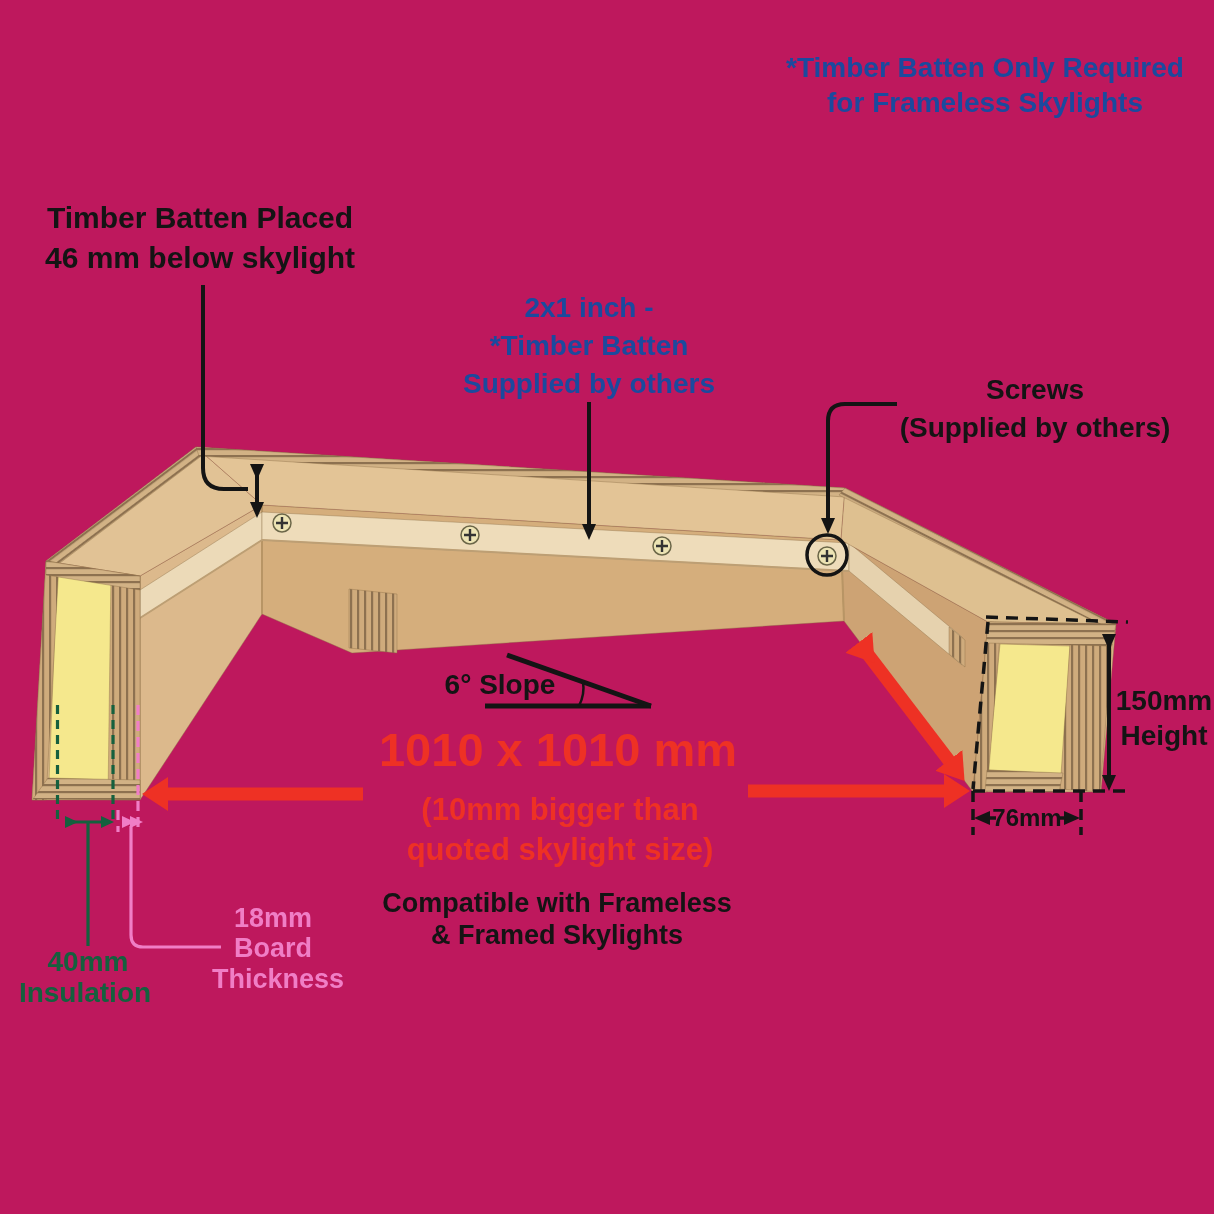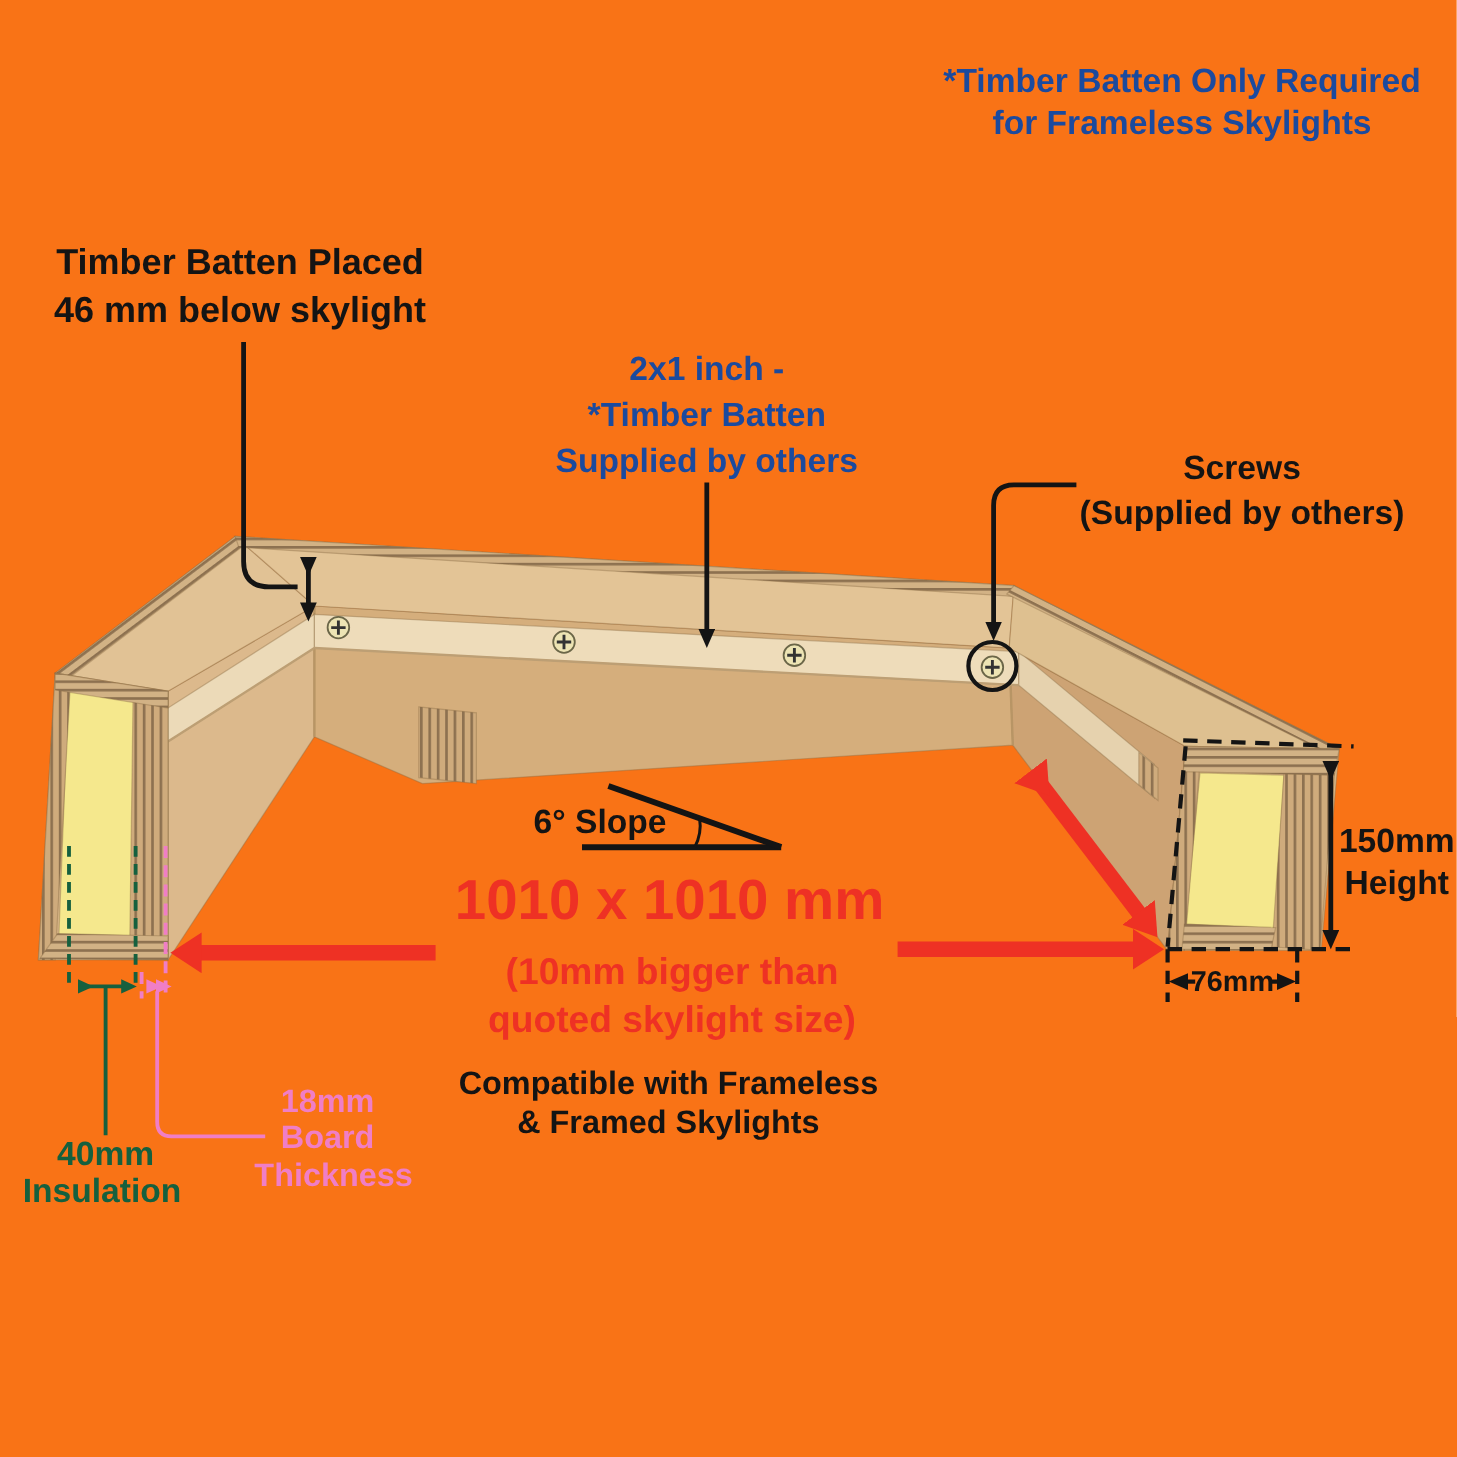--- a/index.html
+++ b/index.html
@@ -1,16 +1,16 @@
 <!DOCTYPE html>
 <html><head>
 <meta charset="utf-8">
 <style>
   html,body{margin:0;padding:0;background:#ffffff;}
-  #stage{position:relative;width:1214px;height:1214px;background:#f97316;overflow:hidden;
+  #stage{position:relative;width:1214px;height:1214px;background:#be185d;overflow:hidden;
          font-family:"Liberation Sans",sans-serif;}
   svg text{font-family:"Liberation Sans","DejaVu Sans",sans-serif;font-weight:bold;}
 </style>
 </head>
 <body>
 
 <div id="stage">
 <svg width="1214" height="1214" viewBox="0 0 1214 1214">
   <defs>
     <pattern id="plyV" width="7" height="7" patternUnits="userSpaceOnUse">

